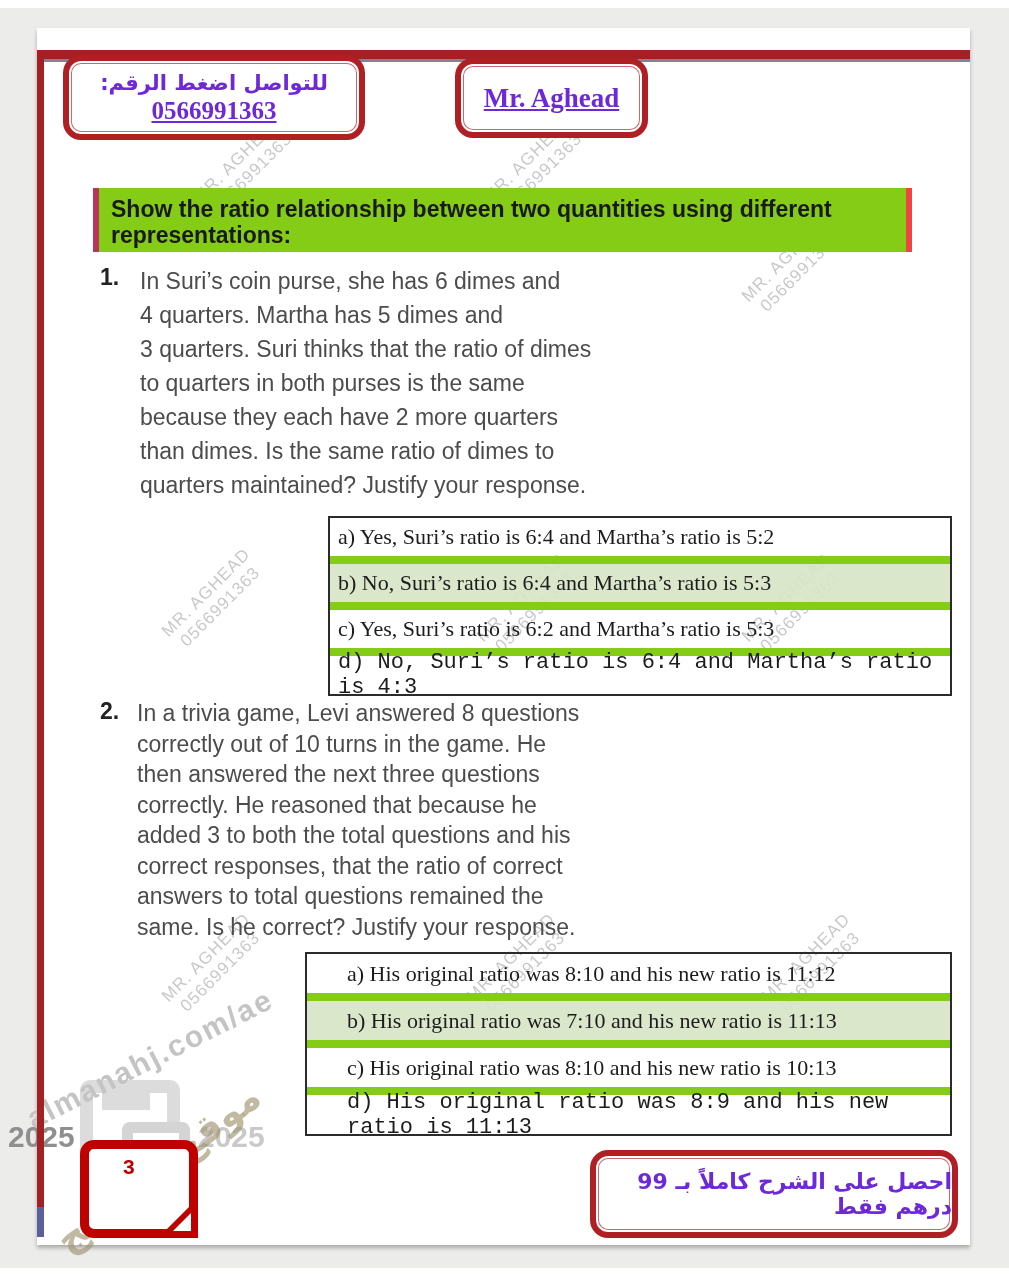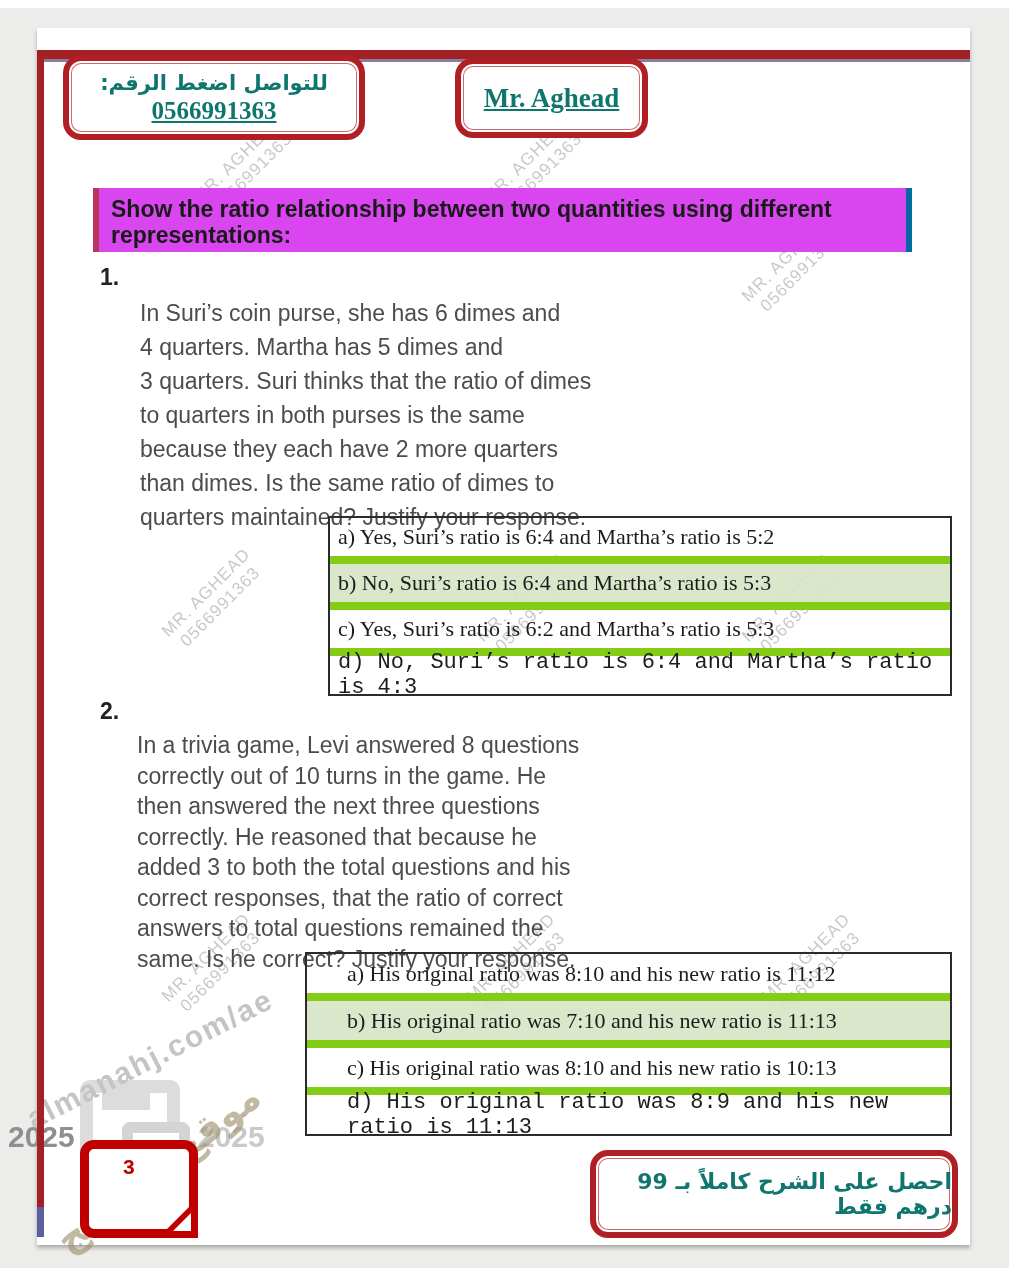--- a/index.html
+++ b/index.html
@@ -20,36 +20,36 @@
           background:#a32025;border-bottom:3px solid #8a7f98;z-index:2;}
   .leftrule{position:absolute;left:0;top:22px;width:7px;height:1187px;background:#a32025;z-index:2;}
   .leftrule-tip{position:absolute;left:0;top:1179px;width:7px;height:30px;background:#5c5f9e;z-index:2;}
 
   
   .redbox{position:absolute;background:#fff;border:6px solid #b01f24;border-radius:18px;
           box-shadow:inset 0 0 0 2px #ffffff, inset 0 0 0 3px #d0666a;z-index:10;
           display:flex;flex-direction:column;align-items:center;justify-content:center;}
   .hdr-contact{left:26px;top:27px;width:290px;height:73px;}
   .hdr-name{left:418px;top:30px;width:181px;height:68px;}
-  .brown{color:#0f766e;}
+  .brown{color:#6d28d9;}
   .hdr-contact .l1{font-size:21px;font-weight:bold;font-family:"DejaVu Sans",sans-serif;}
   .hdr-contact .l2{font-size:25px;font-weight:bold;font-family:"Liberation Serif",serif;
                    text-decoration:underline;margin-top:2px;}
   .hdr-name .nm{font-size:27px;font-weight:bold;font-family:"Liberation Serif",serif;
                 text-decoration:underline;}
 
   
   .sectitle{position:absolute;left:56px;top:160px;width:795px;height:48px;
-            background:#d946ef;border-left:6px solid #bb3459;border-right:6px solid #0369a1;
+            background:#84cc16;border-left:6px solid #bb3459;border-right:6px solid #ef4444;
             padding:8px 0 8px 12px;z-index:4;
             font-size:23px;font-weight:bold;color:#191919;line-height:26px;white-space:pre-line;}
 
   
   .qnum{position:absolute;font-size:23px;font-weight:bold;color:#222;z-index:5;}
-  .qtext{position:absolute;font-size:23px;color:#4c4c4c;white-space:pre-line;z-index:5;margin-top:32px;}
+  .qtext{position:absolute;font-size:23px;color:#4c4c4c;white-space:pre-line;z-index:5;}
   .q1num{left:63px;top:236px;} .q1text{left:103px;top:236px;width:600px;line-height:34px;}
   .q2num{left:63px;top:670px;} .q2text{left:100px;top:670px;width:600px;line-height:30.5px;}
 
   
   .anstable{position:absolute;border:2px solid #2b2b2b;z-index:6;background:transparent;}
   .t1{left:291px;top:488px;width:620px;}
   .t2{left:268px;top:924px;width:643px;}
   .arow{border-bottom:8px solid #84cc16;font-family:"Liberation Serif",serif;
         font-size:22px;color:#1c1c1c;padding-left:8px;display:flex;align-items:center;}
   .t1 .arow{height:38px;} .t2 .arow{height:39px;padding-left:40px;}

